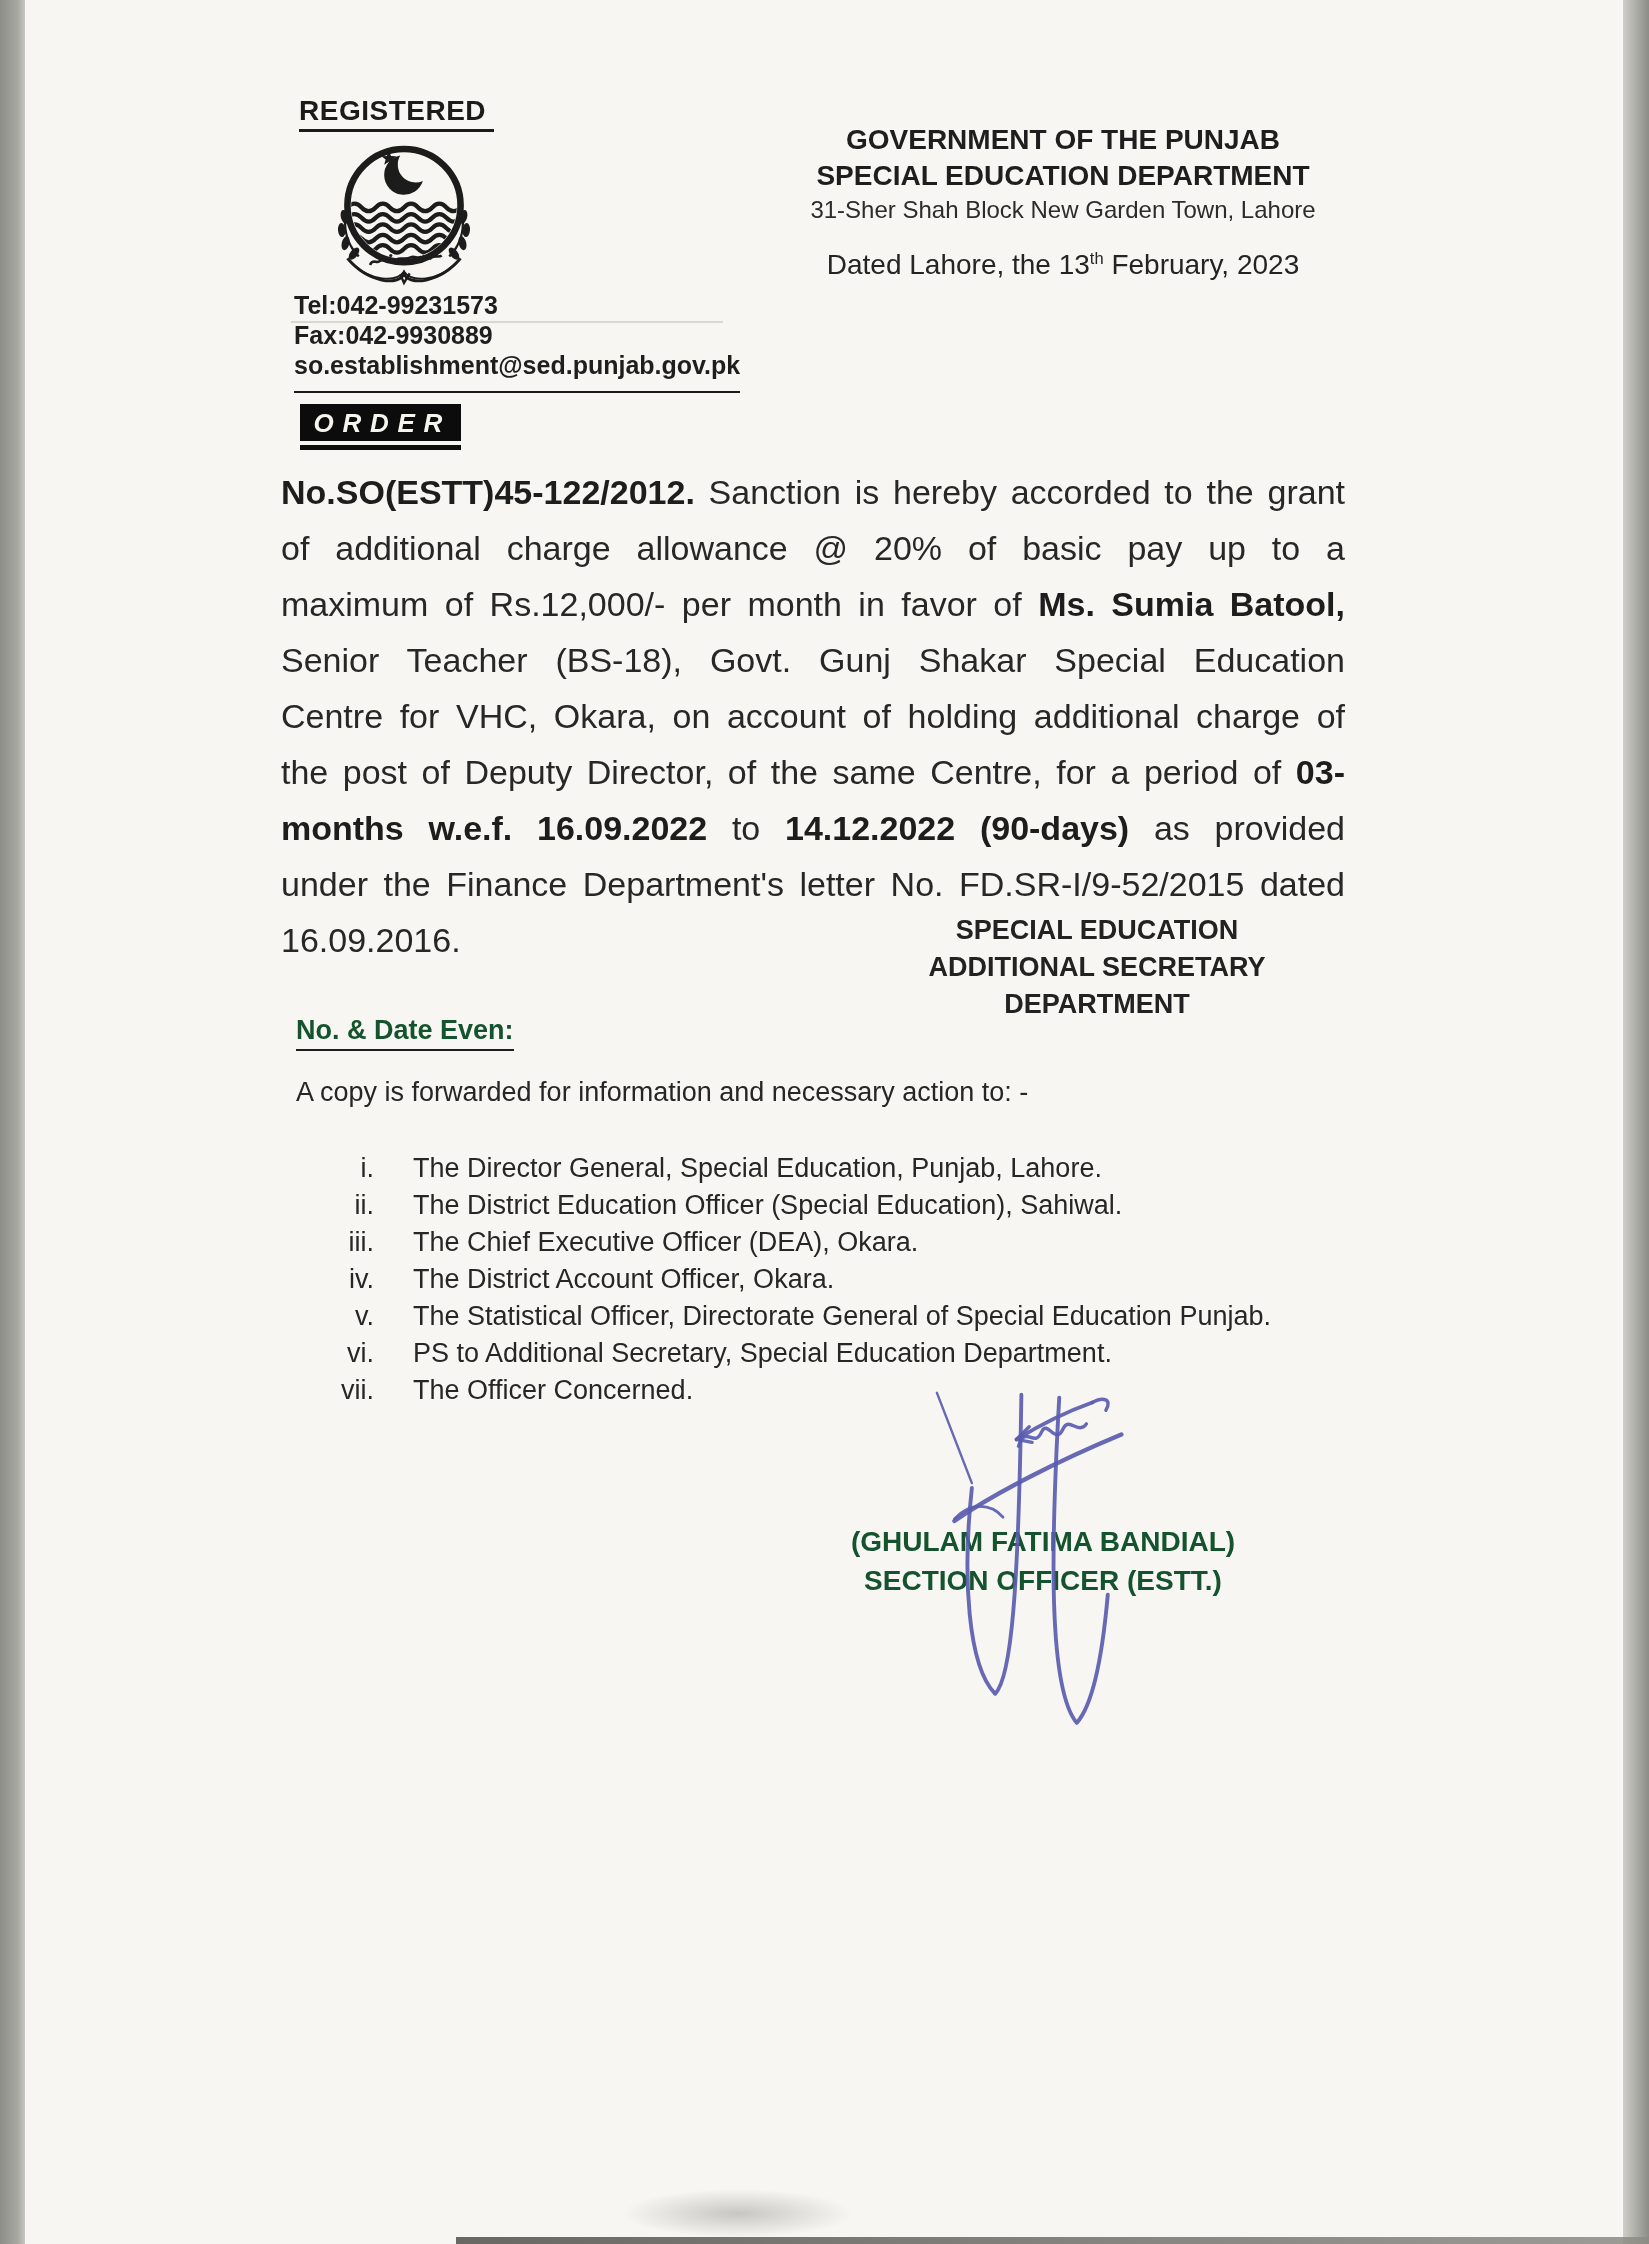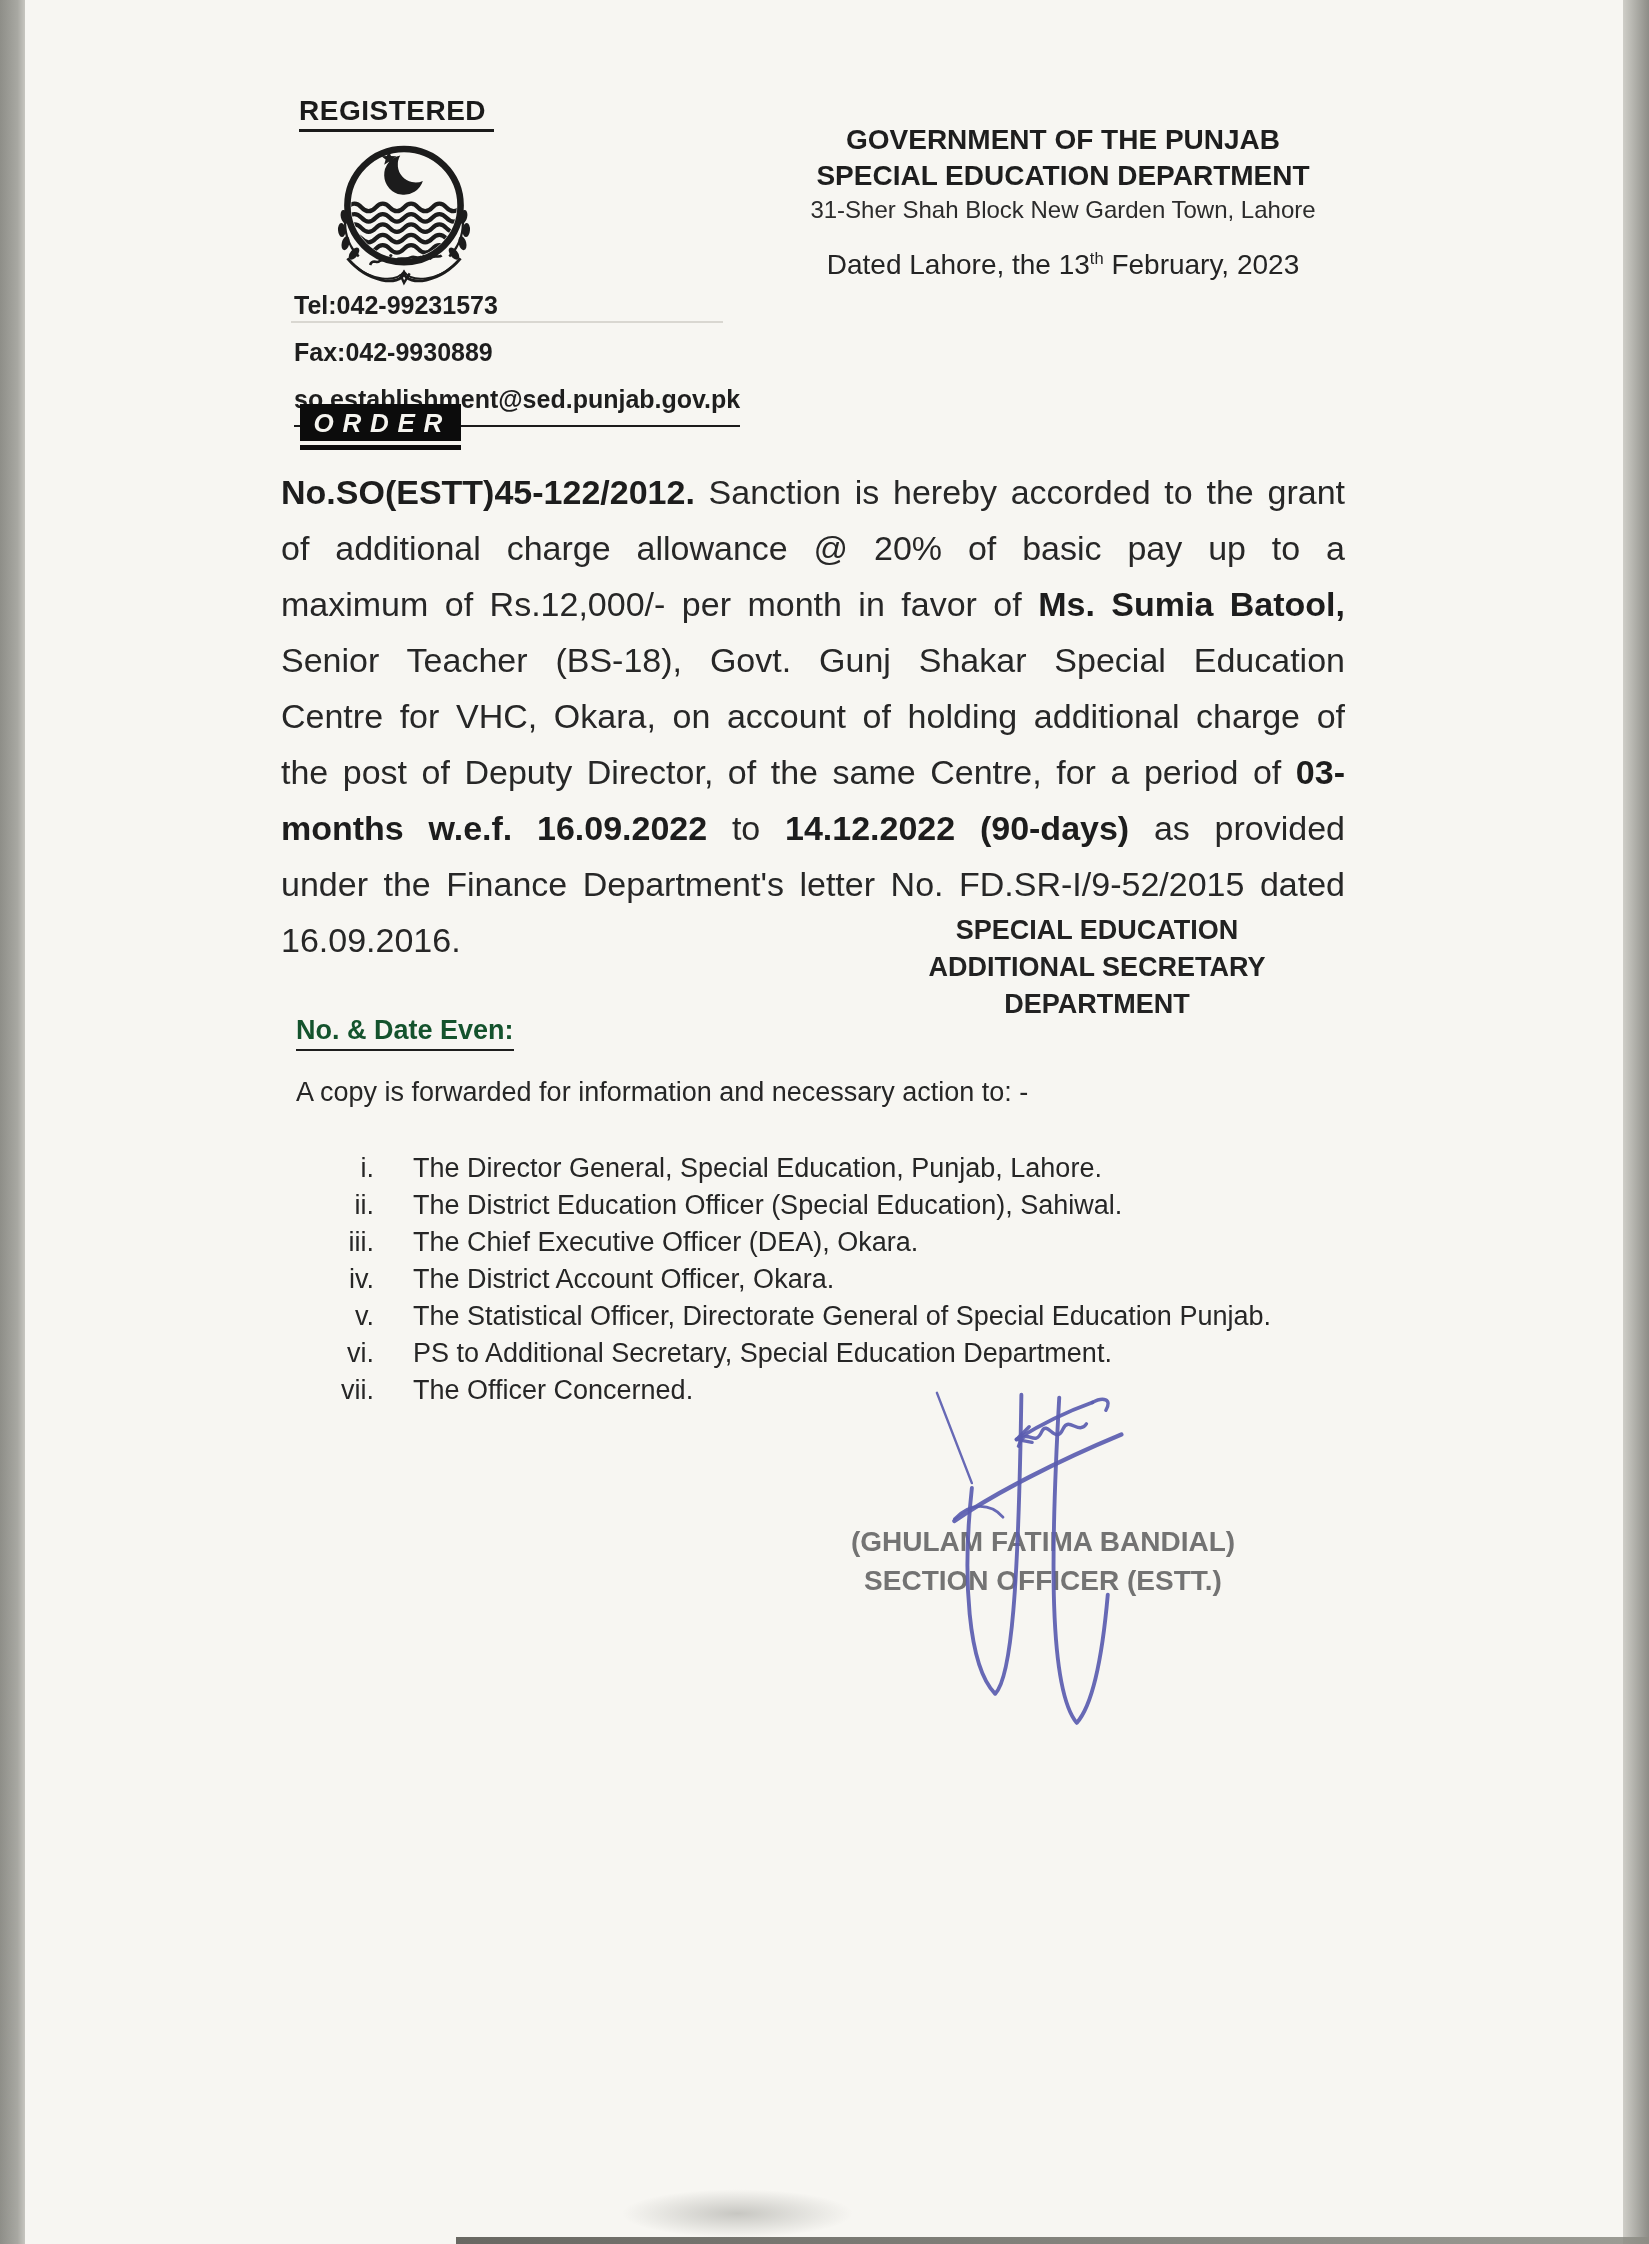--- a/index.html
+++ b/index.html
@@ -24,21 +24,21 @@
                 background:radial-gradient(ellipse at center, rgba(110,110,104,.35), rgba(110,110,104,0) 70%); }
   .scan-line { position:absolute; left:291px; top:321px; width:432px; height:1.9px; background:#d9d7d1; }
 
   
   .registered { position:absolute; left:299px; top:95px;
     font-size:28px; font-weight:bold; color:#1b1b1b; letter-spacing:0.5px;
     border-bottom:3.4px solid #1b1b1b; padding:0 7.8px 1.9px 0; }
   .emblem { position:absolute; left:309px; top:132px; width:190px; height:165px; }
   .contact { position:absolute; left:294px; top:291px; font-size:25px; font-weight:bold;
     color:#1e1e1e; line-height:29px; }
-  .contact .row { margin-bottom:18px; }
+  .contact .row { margin-bottom:1px; }
   .contact .email { display:inline-block; border-bottom:2.9px solid #1b1b1b; padding-bottom:11px; }
 
   
   .head-right { position:absolute; left:767px; top:122px; width:592px; text-align:center; }
   .dept-line { font-size:28px; font-weight:bold; color:#1e1e1e; line-height:36px; }
   .dept-address { font-size:24px; color:#2c2c2c; line-height:29px; margin-top:1px; }
   .date-line { font-size:28px; color:#242424; margin-top:25px; }
   .date-line sup { font-size:16.5px; vertical-align:super; line-height:0;margin-top:36px; }
 
   
@@ -64,21 +64,21 @@
     border-bottom:2.9px solid #1e1e1e; padding-bottom:2.9px; }
   .copy-intro { position:absolute; left:296px; top:1077px; font-size:27px; color:#262626;text-align:right; }
   .dist-list { position:absolute; left:296px; top:1150px; width:1087px;
     font-size:27px; color:#262626; }
   .dist-row { display:flex; line-height:37px; }
   .dist-num { width:78px; text-align:right; flex:none; }
   .dist-txt { margin-left:39px; }
 
   
   .sig-block { position:absolute; left:844px; top:1522px; width:398px; text-align:center;
-    font-size:28px; font-weight:bold; color:#737373; line-height:39px; }
+    font-size:28px; font-weight:bold; color:#14532d; line-height:39px; }
   .signature-svg { position:absolute; left:898px; top:1354px; width:272px; height:398px; }
   .signature-svg path { stroke:#5a5cb0; fill:none; stroke-linecap:round; stroke-linejoin:round; opacity:.92; }
 
   .emblem .ink { stroke:#1c1c1c; fill:none; }
   .emblem .fill { fill:#1c1c1c; stroke:none; }
 </style>
 </head>
 <body>
 
 <div class="page">

